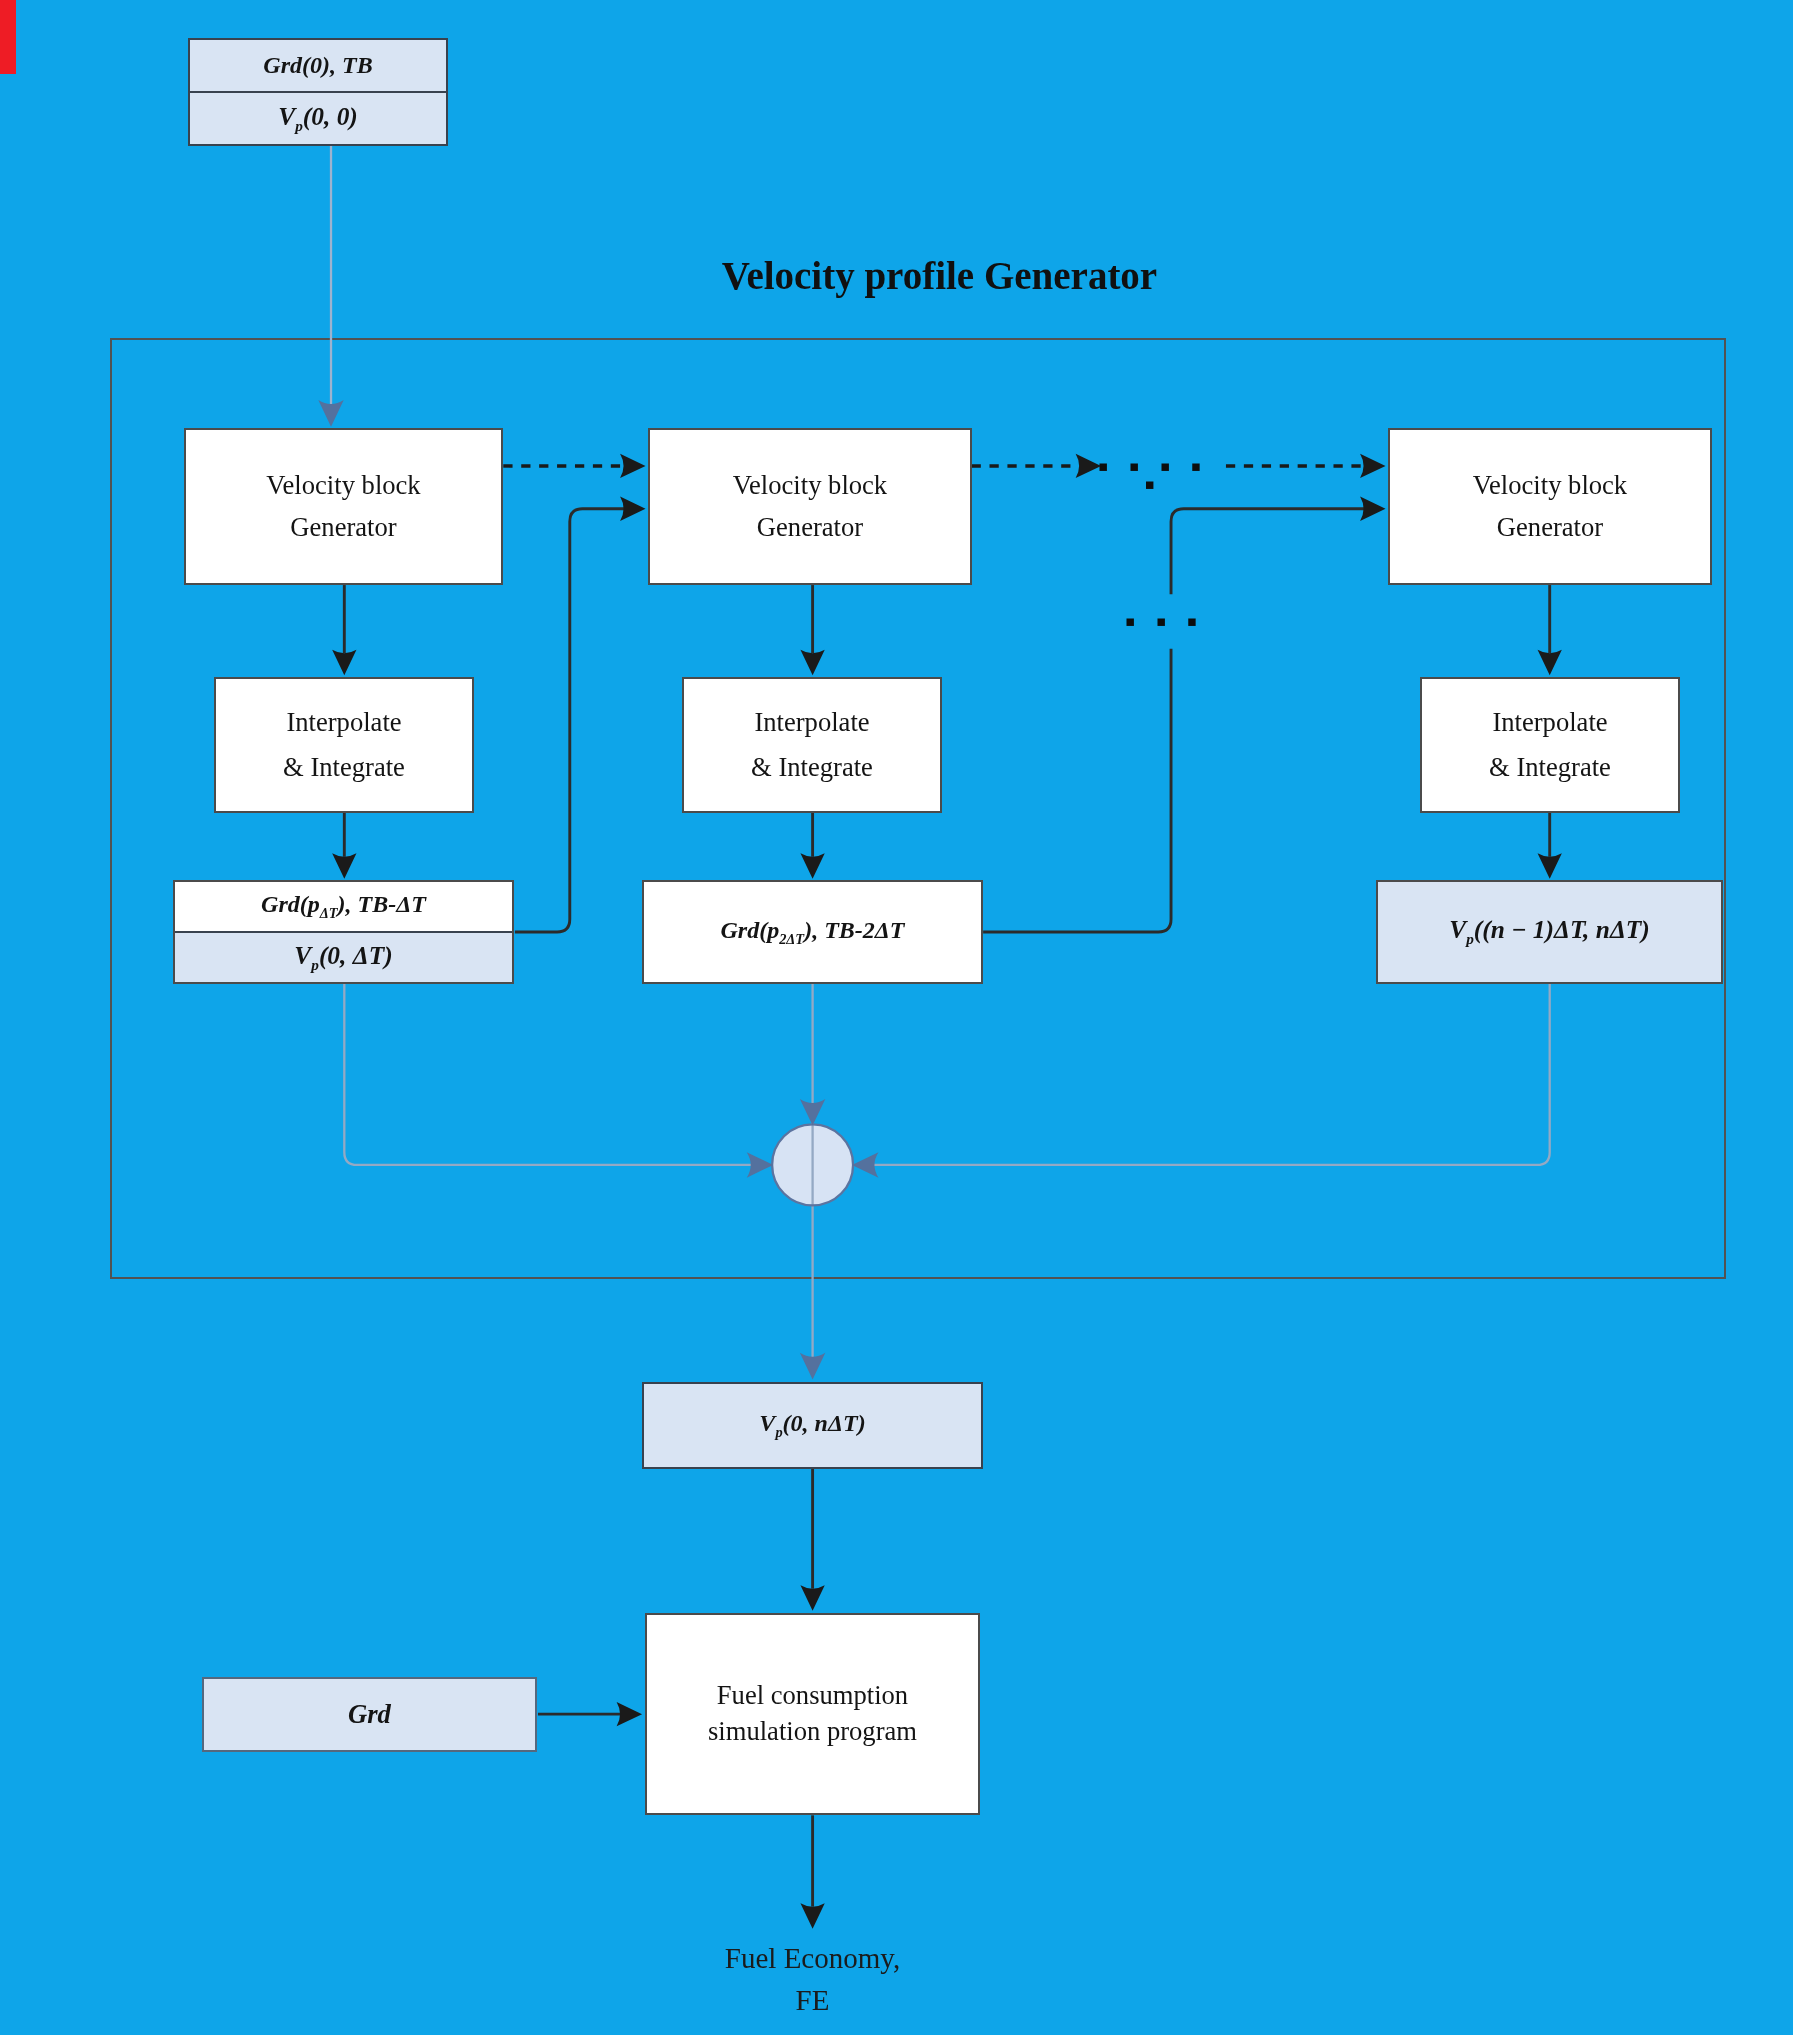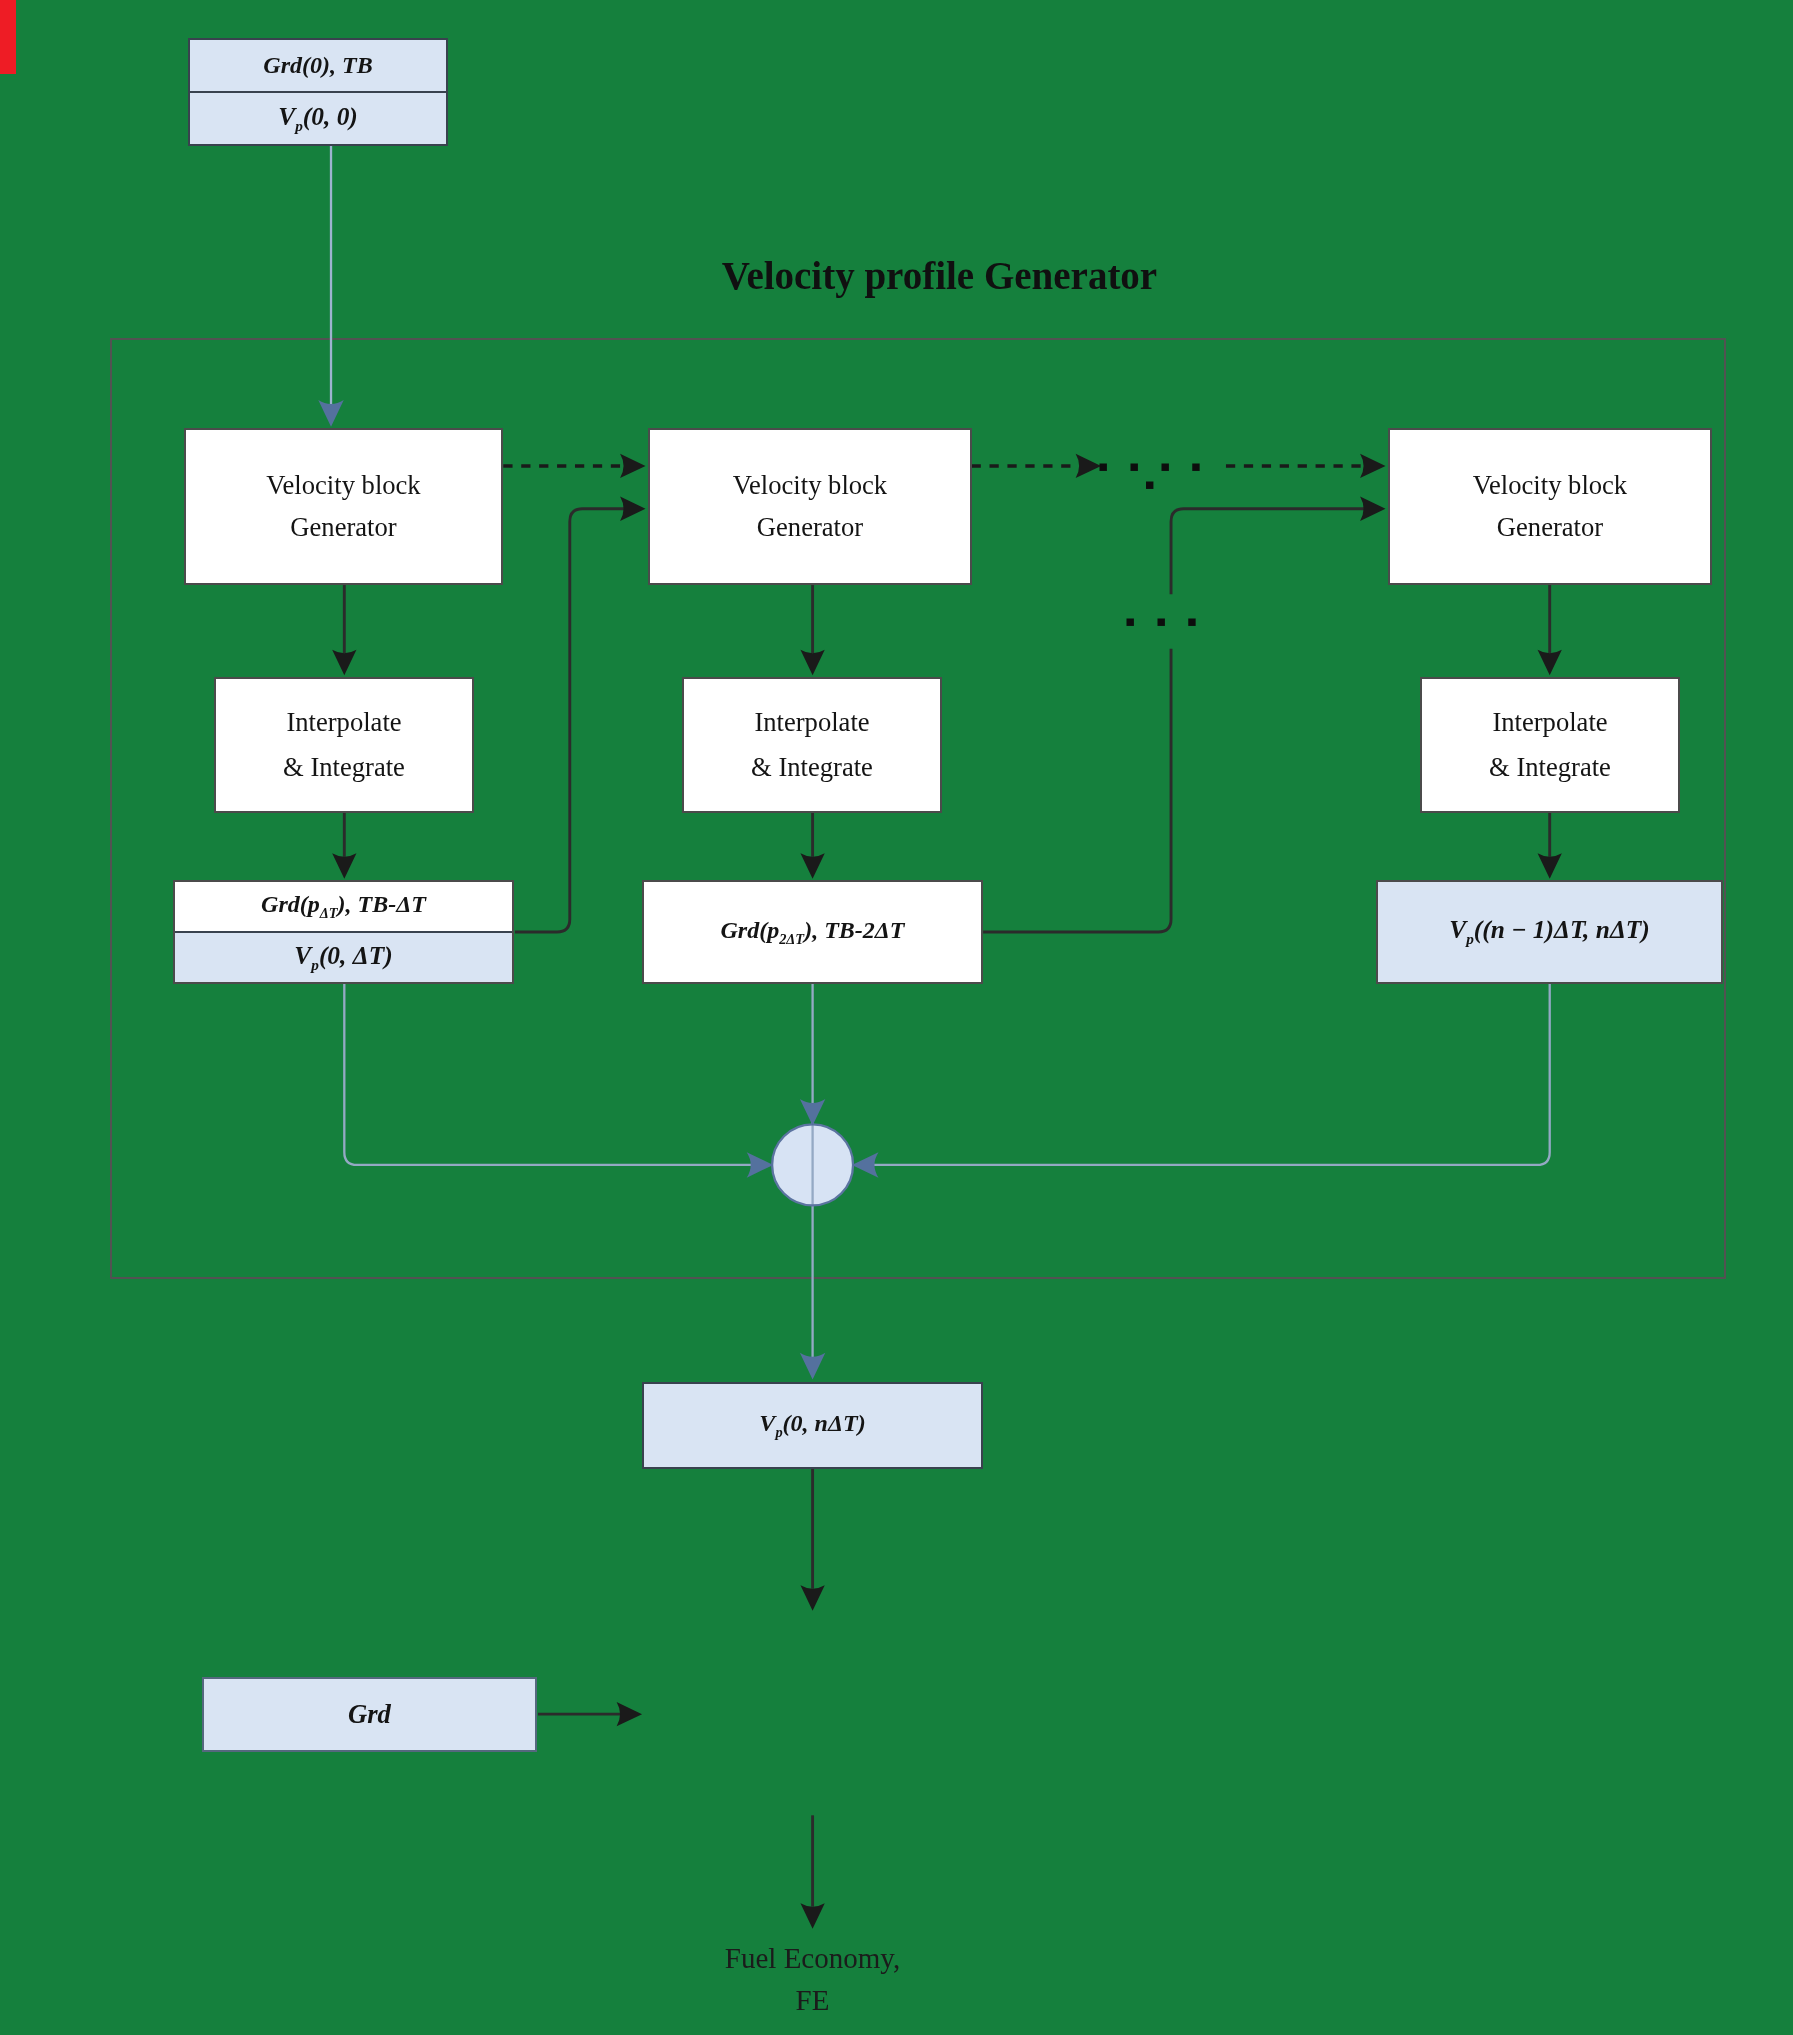--- a/index.html
+++ b/index.html
@@ -1,17 +1,17 @@
 <!DOCTYPE html>
 <html style="font-size:9.3px"><head>
 <meta charset="utf-8">
 <style>
   html,body { margin:0; padding:0; background:#ffffff; }
   #canvas {
-    position:relative; width:1794px; height:2035px; background:#15803d;
+    position:relative; width:1794px; height:2035px; background:#0ea5e9;
     font-family:"Liberation Serif", serif; color:#141414; overflow:hidden;
   }
   #connectors { position:absolute; left:0; top:0; z-index:1; }
   .box { position:absolute; box-sizing:border-box; z-index:2;
          display:flex; align-items:center; justify-content:center;
          text-align:center; background:#ffffff; }
   .whitebox { border:2.9px solid #4b4b4b; font-size:26.6px; line-height:1.55; }
   .bluefill { background:#d9e4f3; }
   .splitbox { flex-direction:column; padding:0; align-items:stretch; justify-content:stretch; }
   .splitbox .cell { flex:1; display:flex; align-items:center; justify-content:center; }
@@ -166,20 +166,26 @@
       <span><span>V</span><sub>p</sub><span>((n − 1)ΔT, nΔT)</span></span>
     </div>
   </div>
 
   <div class="box bluefill math" style="left:642px; top:1382px; width:341px; height:87px; border:2.9px solid #39424e; font-size:24px;">
     <span><span>V</span><sub>p</sub><span>(0, nΔT)</span></span>
   </div>
 
   <div class="box bluefill math" style="left:202px; top:1677px; width:335px; height:75px; border:2.9px solid #55687e; font-size:26.6px;">Grd</div>
 
+  <div class="box whitebox" style="left:645px; top:1613px; width:335px; height:202px; line-height:1.35;">
+    <div>
+        <div>Fuel consumption</div>
+         <div>simulation program</div>
+      </div>
+  </div>
 
   <div class="plainlabel" style="left:639px; top:1937px; width:347px;">
     <div>Fuel Economy,</div>
     <div>FE</div>
   </div>
 
 </div>
 
 
 </body></html>

